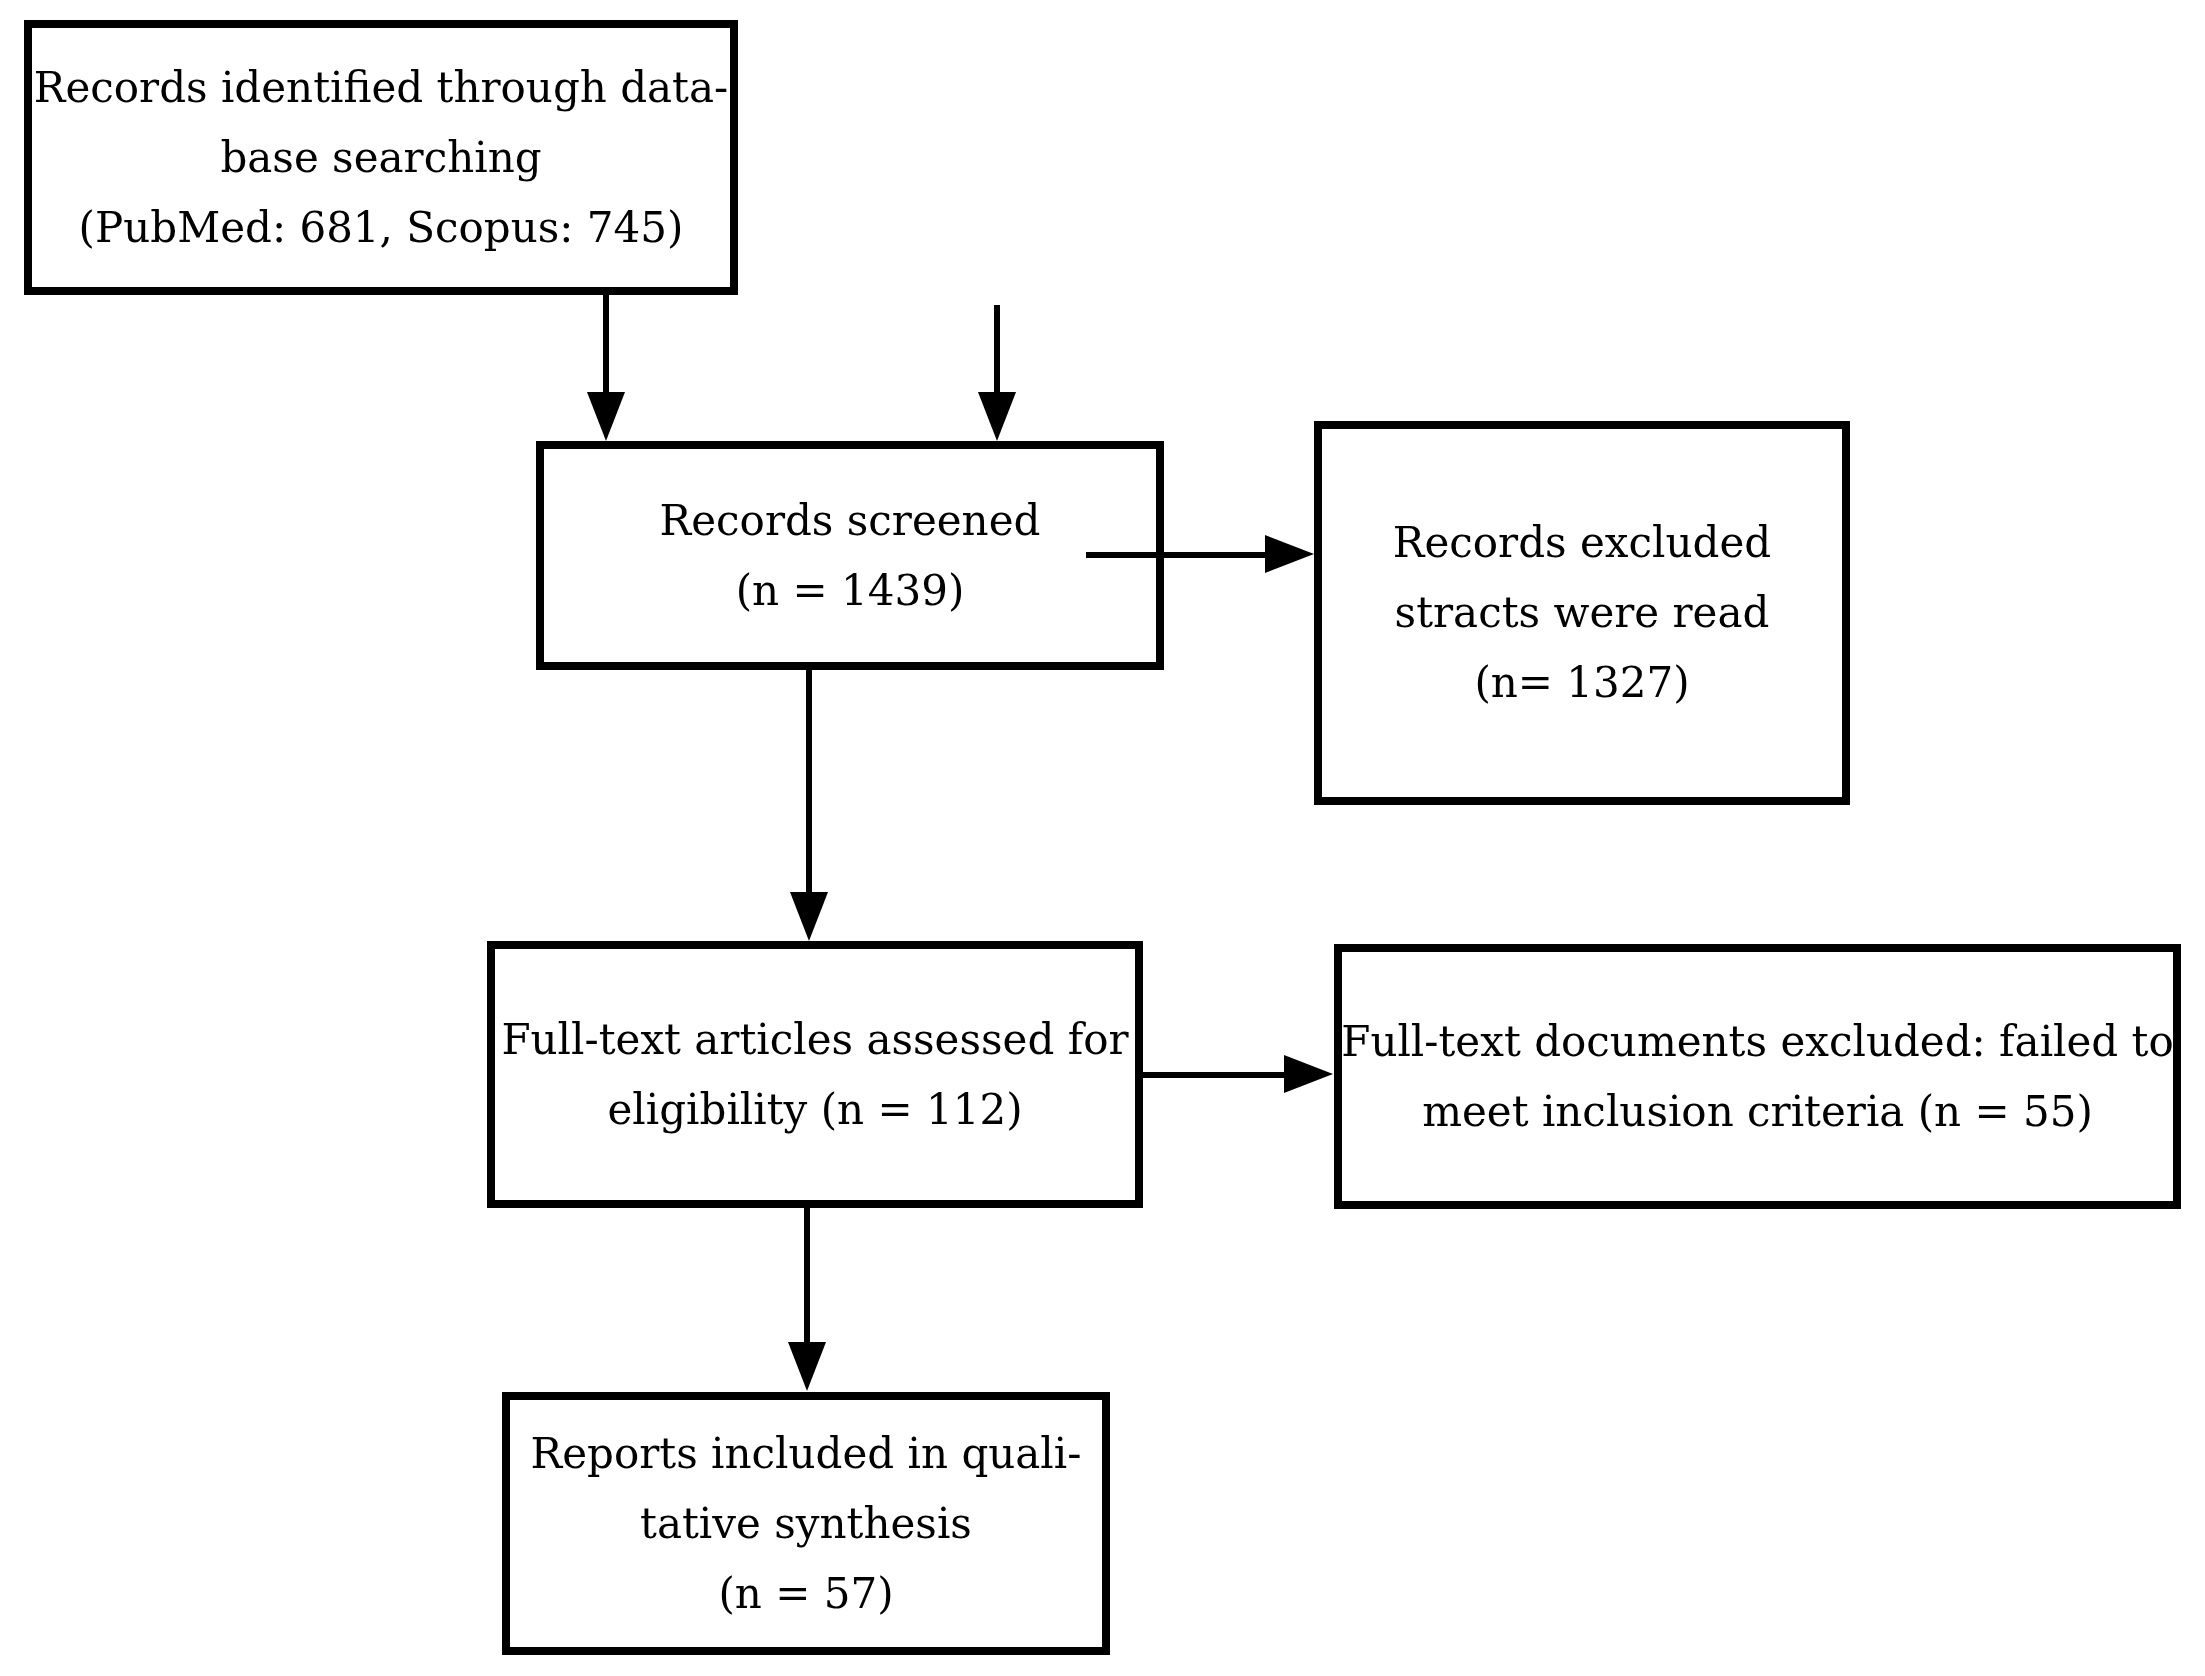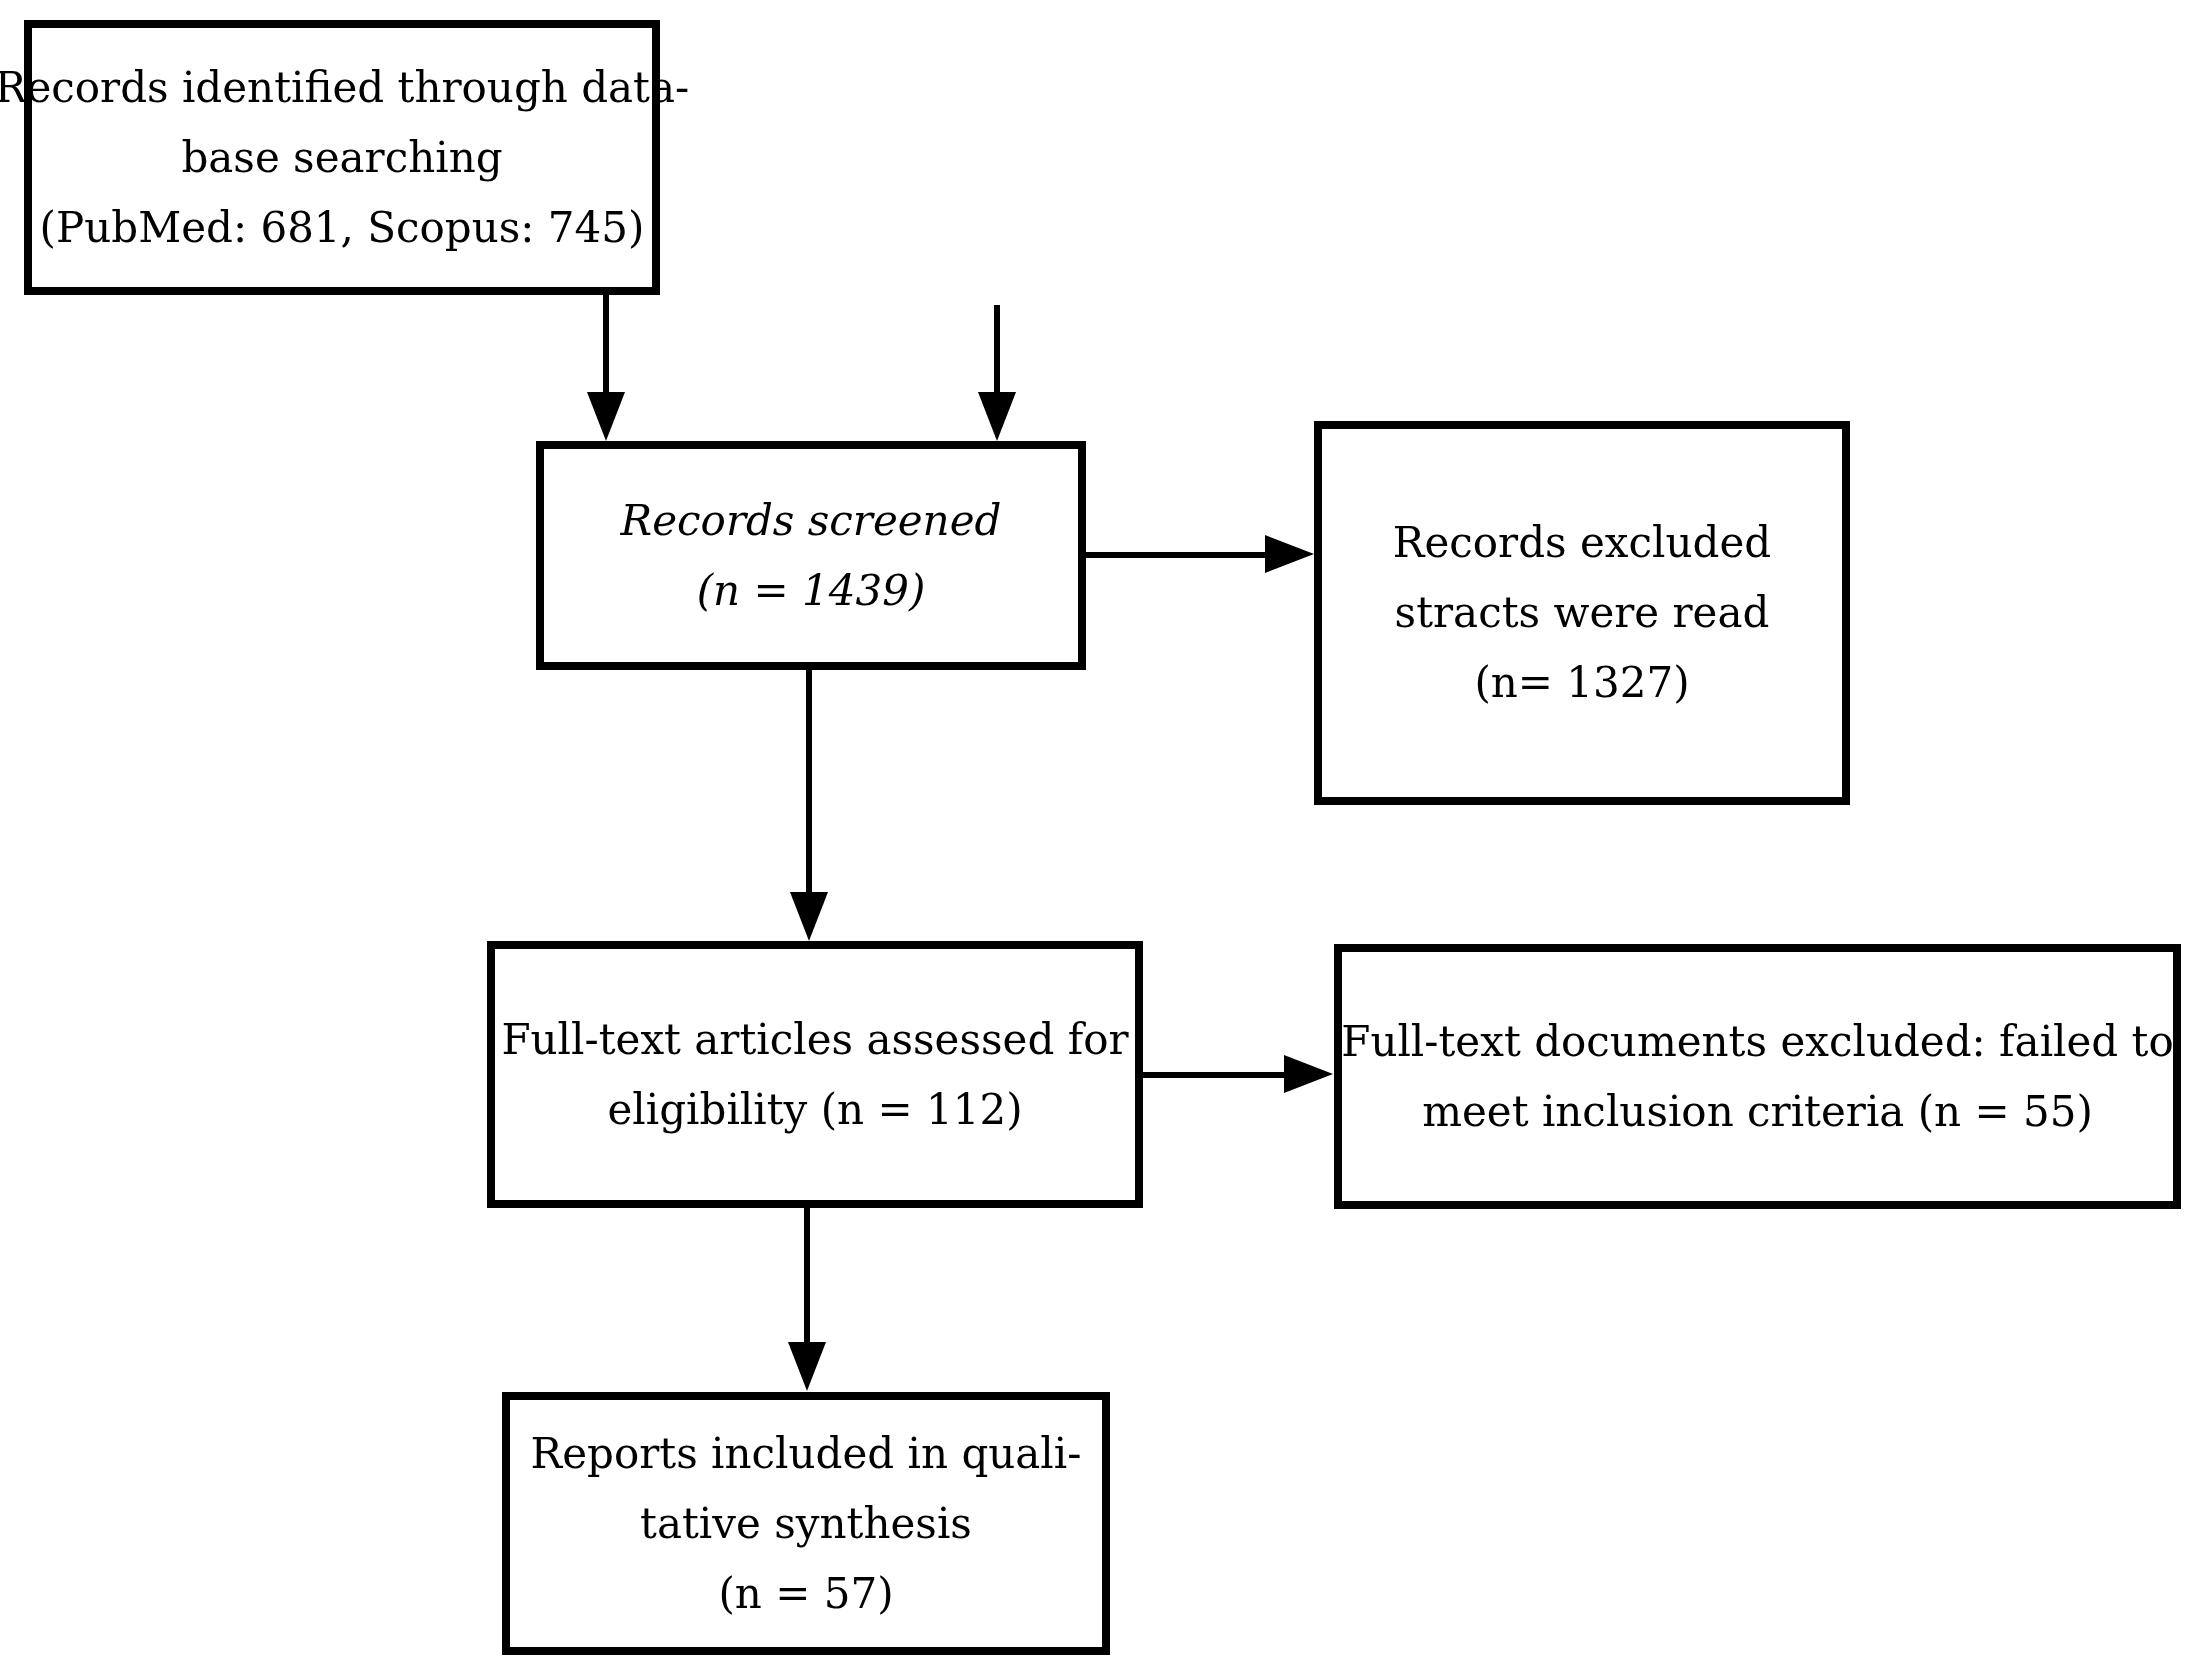--- a/index.html
+++ b/index.html
@@ -51,34 +51,34 @@
     border-top: 19px solid transparent;
     border-bottom: 19px solid transparent;
     border-left: 49px solid #000000;
   }
 </style>
 </head>
 <body>
 
 <div class="canvas">
 
-  <div class="box" style="left:24px; top:20px; width:636px; height:275px;">
+  <div class="box" style="left:24px; top:20px; width:714px; height:275px;">
     <div class="tline">Records identified through data-</div>
     <div class="tline">base searching</div>
     <div class="tline">(PubMed: 681, Scopus: 745)</div>
   </div>
 
 
   <div class="vline" style="left:603px; top:295px; width:5.6px; height:100px;"></div>
   <div class="ah-down" style="left:587px; top:392px;"></div>
 
   <div class="vline" style="left:994px; top:305px; width:5.6px; height:90px;"></div>
   <div class="ah-down" style="left:978px; top:392px;"></div>
 
-  <div class="box" style="left:536px; top:441px; width:550px; height:229px;font-style:italic;">
+  <div class="box" style="left:536px; top:441px; width:628px; height:229px;">
     <div class="tline">Records screened</div>
     <div class="tline">(n = 1439)</div>
   </div>
 
   <div class="hline" style="left:1086px; top:552px; width:182px; height:5.6px;"></div>
   <div class="ah-right" style="left:1265px; top:535px;"></div>
 
   <div class="box" style="left:1314px; top:421px; width:536px; height:384px;">
     <div class="tline">Records excluded</div>
     <div class="tline">stracts were read</div>

